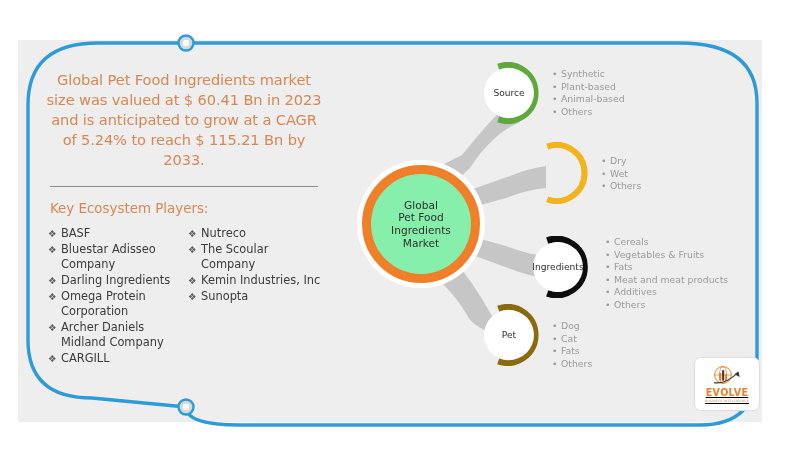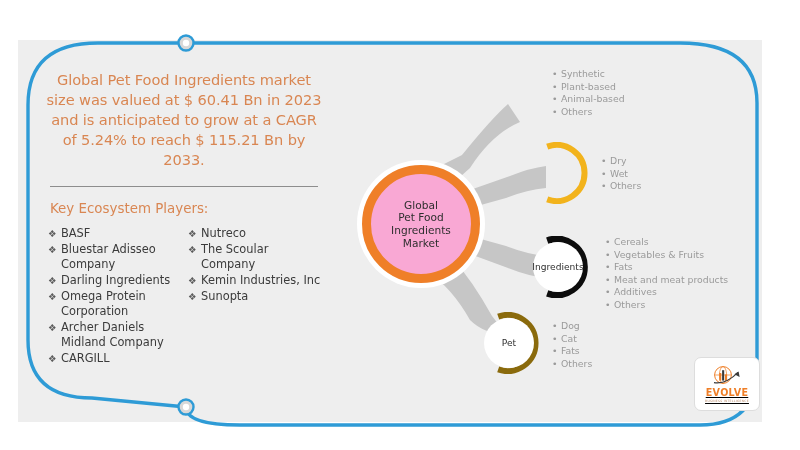--- a/index.html
+++ b/index.html
@@ -70,21 +70,21 @@
     flex:0 0 13px;
   }
   .player-text{flex:1;}
 
   
   .hub{
     position:absolute;
     left:362px;top:165px;
     width:118px;height:118px;
     border-radius:50%;
-    background:#f9a8d4;
+    background:#86efac;
     border:9px solid #ef7f28;
     box-sizing:border-box;
     display:flex;align-items:center;justify-content:center;
     box-shadow:0 0 0 5px #ffffff;
   }
   .hub-label{
     text-align:center;
     font-size:10.6px;
     line-height:12.6px;
     color:#2f2f2f;
@@ -240,20 +240,28 @@
 
   <div class="hub">
     <div class="hub-label">
       <div>Global</div>
       <div>Pet Food</div>
       <div>Ingredients</div>
       <div>Market</div>
     </div>
   </div>
 
+  <div class="node" style="left:478px;top:62px;">
+    <svg class="node-arc" viewBox="0 0 62 62">
+      <path d="M 20.2 4.6 A 28 28 0 1 1 20.2 57.4" fill="none" stroke="#5fa83c" stroke-width="6" stroke-linecap="butt"></path>
+    </svg>
+    <div class="node-disc">
+      <span class="node-label">Source</span>
+    </div>
+  </div>
   <div class="node-list" style="left:552px;top:68px;">
     <div class="node-list-item">
       <span class="nl-bullet">•</span>
       <span>Synthetic</span>
     </div>
     <div class="node-list-item">
       <span class="nl-bullet">•</span>
       <span>Plant-based</span>
     </div>
     <div class="node-list-item">
@@ -314,21 +322,21 @@
     <div class="node-list-item">
       <span class="nl-bullet">•</span>
       <span>Additives</span>
     </div>
     <div class="node-list-item">
       <span class="nl-bullet">•</span>
       <span>Others</span>
     </div>
   </div>
 
-  <div class="node" style="left:478px;top:312px;">
+  <div class="node" style="left:478px;top:304px;">
     <svg class="node-arc" viewBox="0 0 62 62">
       <path d="M 20.2 4.6 A 28 28 0 1 1 20.2 57.4" fill="none" stroke="#8a6a0c" stroke-width="6" stroke-linecap="butt"></path>
     </svg>
     <div class="node-disc">
       <span class="node-label">Pet</span>
     </div>
   </div>
   <div class="node-list" style="left:552px;top:320px;">
     <div class="node-list-item">
       <span class="nl-bullet">•</span>

